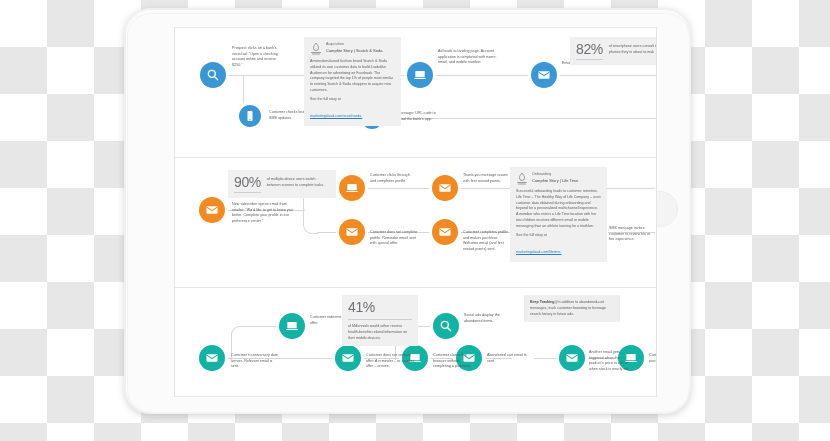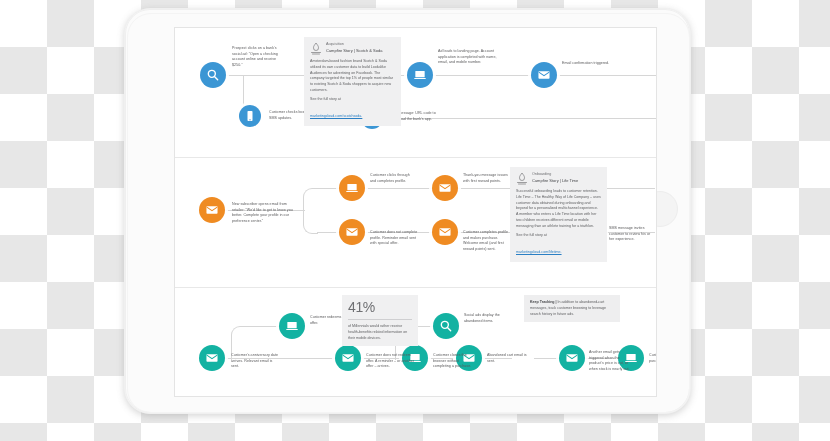--- a/index.html
+++ b/index.html
@@ -157,20 +157,27 @@
           <div>
             <div class="card-kicker">Acquisition</div>
             <div class="card-title">Campfire Story | Scotch &amp; Soda</div>
           </div>
         </div>
         <div class="card-body">Amsterdam-based fashion brand Scotch &amp; Soda utilized its own customer data to build Lookalike Audiences for advertising on Facebook. The company targeted the top 1% of people most similar to existing Scotch &amp; Soda shoppers to acquire new customers.</div>
         <div class="card-link-lead">See the full story at</div>
         <a class="card-link" href="#">marketingcloud.com/scotchsoda.</a>
       </div>
 
+      <div class="stat" style="left:395px;top:9px;width:110px;">
+        <div class="numwrap">
+          <div class="num">82%</div>
+          <div class="rule"></div>
+        </div>
+        <div class="txt">of smartphone users consult their phones they're about to mak</div>
+      </div>
     </div>
 
     <div class="row" id="row2">
 
       <div class="line hline" style="left:37px;top:52px;width:93px;"></div>
       <div class="curve" style="left:128px;top:30px;width:14px;height:44px;border-radius:9px 0 0 9px;border-top:1px solid #d6d6d6;border-bottom:1px solid #d6d6d6;border-left:1px solid #d6d6d6;border-right:none;"></div>
       <div class="line hline" style="left:142px;top:30px;width:22px;"></div>
       <div class="line hline" style="left:142px;top:74px;width:22px;"></div>
       <div class="line hline" style="left:186px;top:30px;width:72px;"></div>
       <div class="line hline" style="left:186px;top:74px;width:72px;"></div>
@@ -214,20 +221,27 @@
           </svg>
       </div>
 
       <div class="lbl" style="left:57px;top:44px;width:66px;">New subscriber opens email from retailer: "We'd like to get to know you better. Complete your profile in our preference center."</div>
       <div class="lbl" style="left:195px;top:15px;width:45px;">Customer clicks through and completes profile.</div>
       <div class="lbl" style="left:195px;top:72px;width:49px;">Customer does not complete profile. Reminder email sent with special offer.</div>
       <div class="lbl" style="left:288px;top:15px;width:46px;">Thank-you message issues with first reward points.</div>
       <div class="lbl" style="left:288px;top:72px;width:50px;">Customer completes profile and makes purchase. Welcome email (and first reward points) sent.</div>
       <div class="lbl" style="left:434px;top:68px;width:44px;">SMS message invites customer to review his or her experience.</div>
 
+      <div class="stat" style="left:53px;top:12px;width:108px;">
+        <div class="numwrap">
+          <div class="num">90%</div>
+          <div class="rule"></div>
+        </div>
+        <div class="txt">of multiple-device users switch between screens to complete tasks.</div>
+      </div>
 
       <div class="card" style="left:335px;top:9px;width:97px;">
         <div class="card-head">
           <svg viewBox="0 0 24 26" fill="none" stroke="#6f7073" stroke-width="1.3">
             <path d="M12 2c2.5 3.5 5 6 5 9.5A5 5 0 0 1 12 17a5 5 0 0 1-5-5.5C7 8 9.5 5.5 12 2z"></path>
             <line x1="3" y1="21" x2="21" y2="21" stroke-linecap="round"></line>
             <line x1="5" y1="24" x2="19" y2="24" stroke-linecap="round"></line>
           </svg>
           <div>
             <div class="card-kicker">Onboarding</div>

